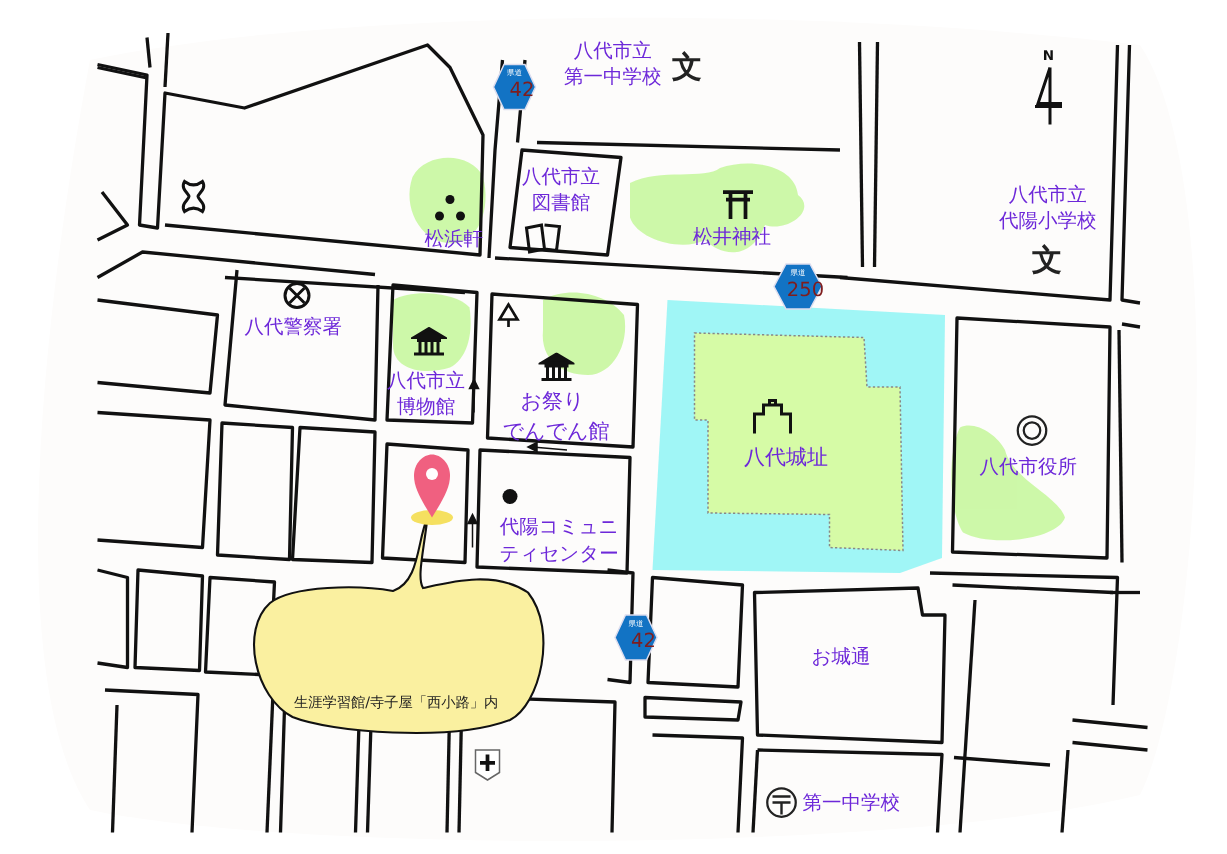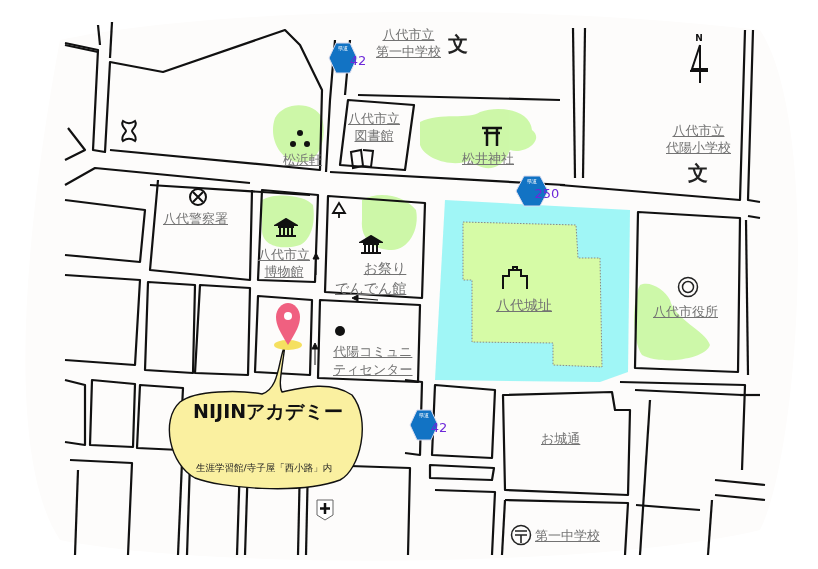--- a/index.html
+++ b/index.html
@@ -1,22 +1,22 @@
 <!DOCTYPE html>
 <html><head>
 <meta charset="utf-8">
 <style>
   html, body { margin: 0; padding: 0; background: #ffffff; }
   body { width: 818px; height: 569px; position: relative; overflow: hidden; font-family: "DejaVu Sans", sans-serif; }
   #map { position: absolute; left: 0; top: 0; width: 818px; height: 569px; }
-  .lbl { position: absolute; color: #737373; font-size: 13px; line-height: 17px; text-align: center; white-space: nowrap; background: rgba(255,255,255,0.0); text-decoration: underline; }
+  .lbl { position: absolute; color: #6d28d9; font-size: 13px; line-height: 17px; text-align: center; white-space: nowrap; background: rgba(255,255,255,0.0); }
   .lbl span { display: block; }
   .icon { position: absolute; }
   .route { position: absolute; width: 30px; height: 32px; }
-  .route .num { position: absolute; left: 15px; width: 30px; top: 11px; text-align: center; color: #6d28d9; font-size: 13px; font-family: "DejaVu Sans", sans-serif; }
+  .route .num { position: absolute; left: 5px; width: 30px; top: 11px; text-align: center; color: #7f1d1d; font-size: 13px; font-family: "DejaVu Sans", sans-serif; }
   .route .cap { position: absolute; left: 0; width: 30px; top: 3px; text-align: center; color: #fff; font-size: 5px; }
   .callout-title { position: absolute; left: 178px; top: 398px; width: 180px; text-align: center; font-weight: bold; font-size: 19px; color: #111; line-height: 26px; font-family: "DejaVu Sans", sans-serif; }
   .callout-sub { position: absolute; left: 196px; top: 462px; width: 160px; text-align: left; font-size: 9.5px; color: #222; }
 </style>
 </head>
 <body>
 
 <svg id="map" viewBox="0 0 818 569" xmlns="http://www.w3.org/2000/svg">
 
   <path d="M60,40 C200,10 500,0 760,30 C820,120 800,450 760,530 C600,569 200,569 60,540 C0,450 30,200 60,40 Z" fill="#fdfcfb"></path>
@@ -223,21 +223,21 @@
       <path d="M8,2 L2,12 L14,12 Z M8,12 L8,17" stroke="#111" stroke-width="1.8" fill="none"></path>
     </svg>
 </div>
 
 <div class="icon" style="left:359px; top:235px;">
   <svg width="24" height="20" viewBox="0 0 24 20">
       <path d="M2,7 L12,1 L22,7 Z M4,9 L20,9 M6,9 L6,17 M10,9 L10,17 M14,9 L14,17 M18,9 L18,17 M2,18 L22,18" stroke="#111" stroke-width="2" fill="#111"></path>
     </svg>
 </div>
 <div class="lbl" style="left:335px; top:258px; font-size:14px; line-height:20px;">
-  <span style="text-align:right; padding-left:12px;">お祭り</span>
+  <span style="text-align:left; padding-left:12px;">お祭り</span>
   <span>でんでん館</span>
 </div>
 
 <div class="icon" style="left:501px; top:266px;">
   <svg width="28" height="24" viewBox="0 0 28 24">
       <path d="M2,23 L2,10 L8,10 L8,4 L20,4 L20,10 L26,10 L26,23" stroke="#111" stroke-width="2" fill="none"></path>
       <path d="M12,4 L12,1 L16,1 L16,4" stroke="#111" stroke-width="2" fill="none"></path>
     </svg>
 </div>
 <div class="lbl" style="left:486px; top:297px; font-size:14px;margin-left:10px;">
@@ -275,15 +275,14 @@
 </div>
 
 <div class="icon" style="left:316px; top:499px;">
   <svg width="18" height="22" viewBox="0 0 18 22">
       <path d="M1,1 L17,1 L17,16 L9,21 L1,16 Z" stroke="#666" stroke-width="1" fill="#fff"></path>
       <path d="M9,4 L9,15 M4,9.5 L14,9.5" stroke="#111" stroke-width="2.5"></path>
     </svg>
 </div>
 
 <div class="callout-title">
-  <div>NIJINアカデミー</div>
 </div>
 <div class="callout-sub">生涯学習館/寺子屋「西小路」内</div>
 
 </body></html>

